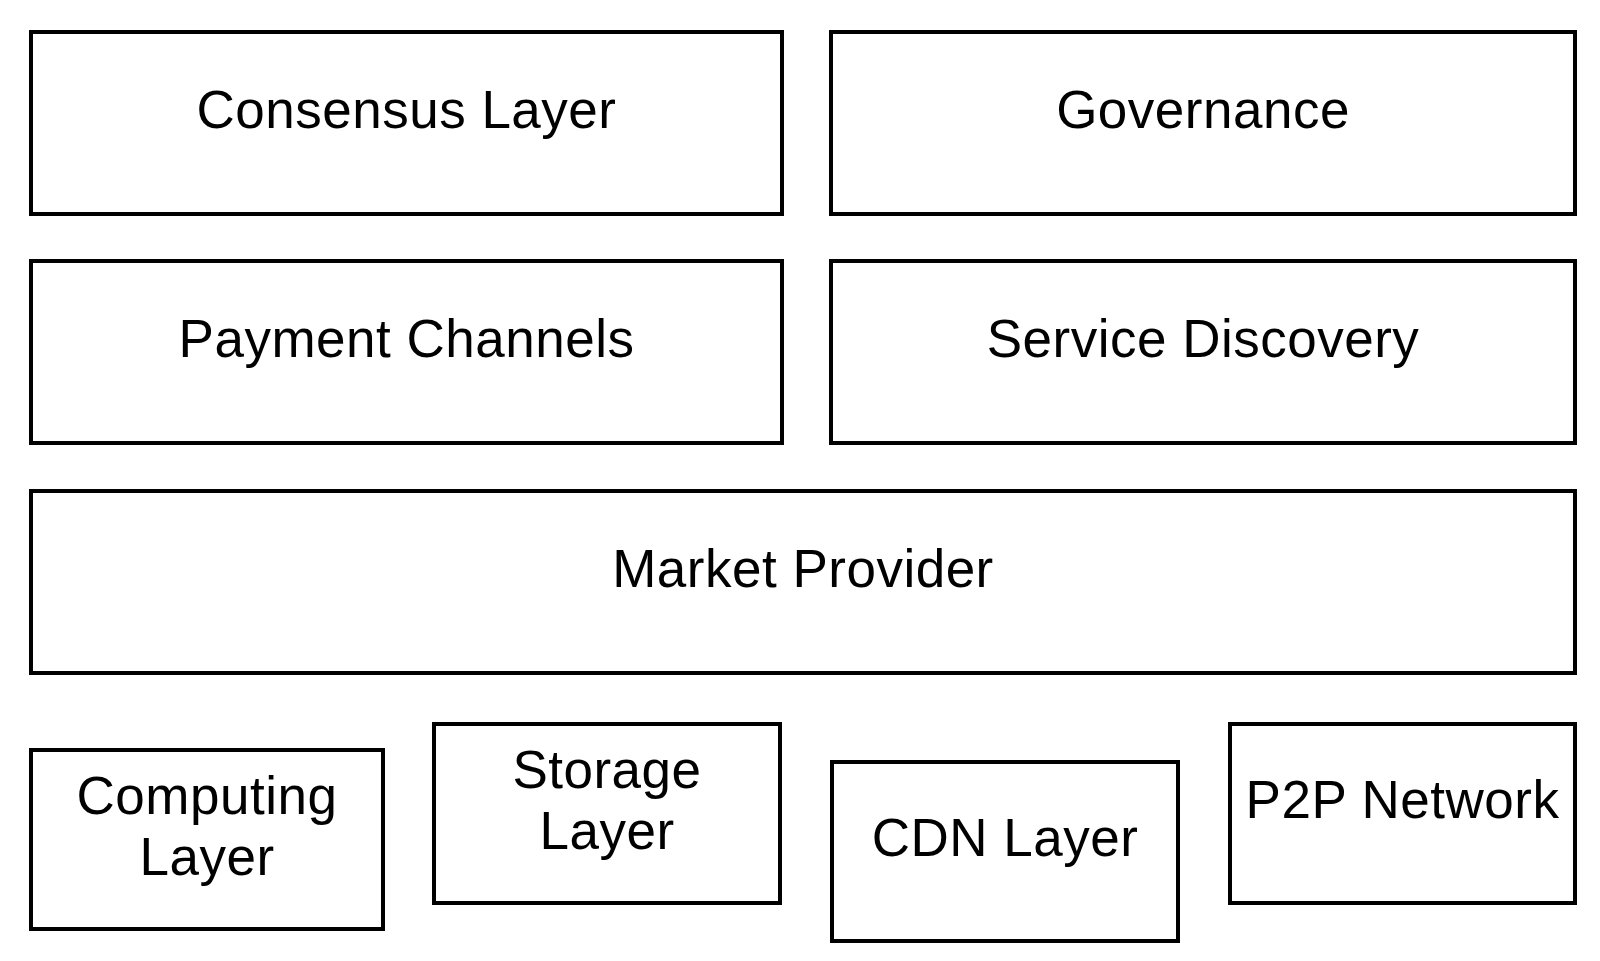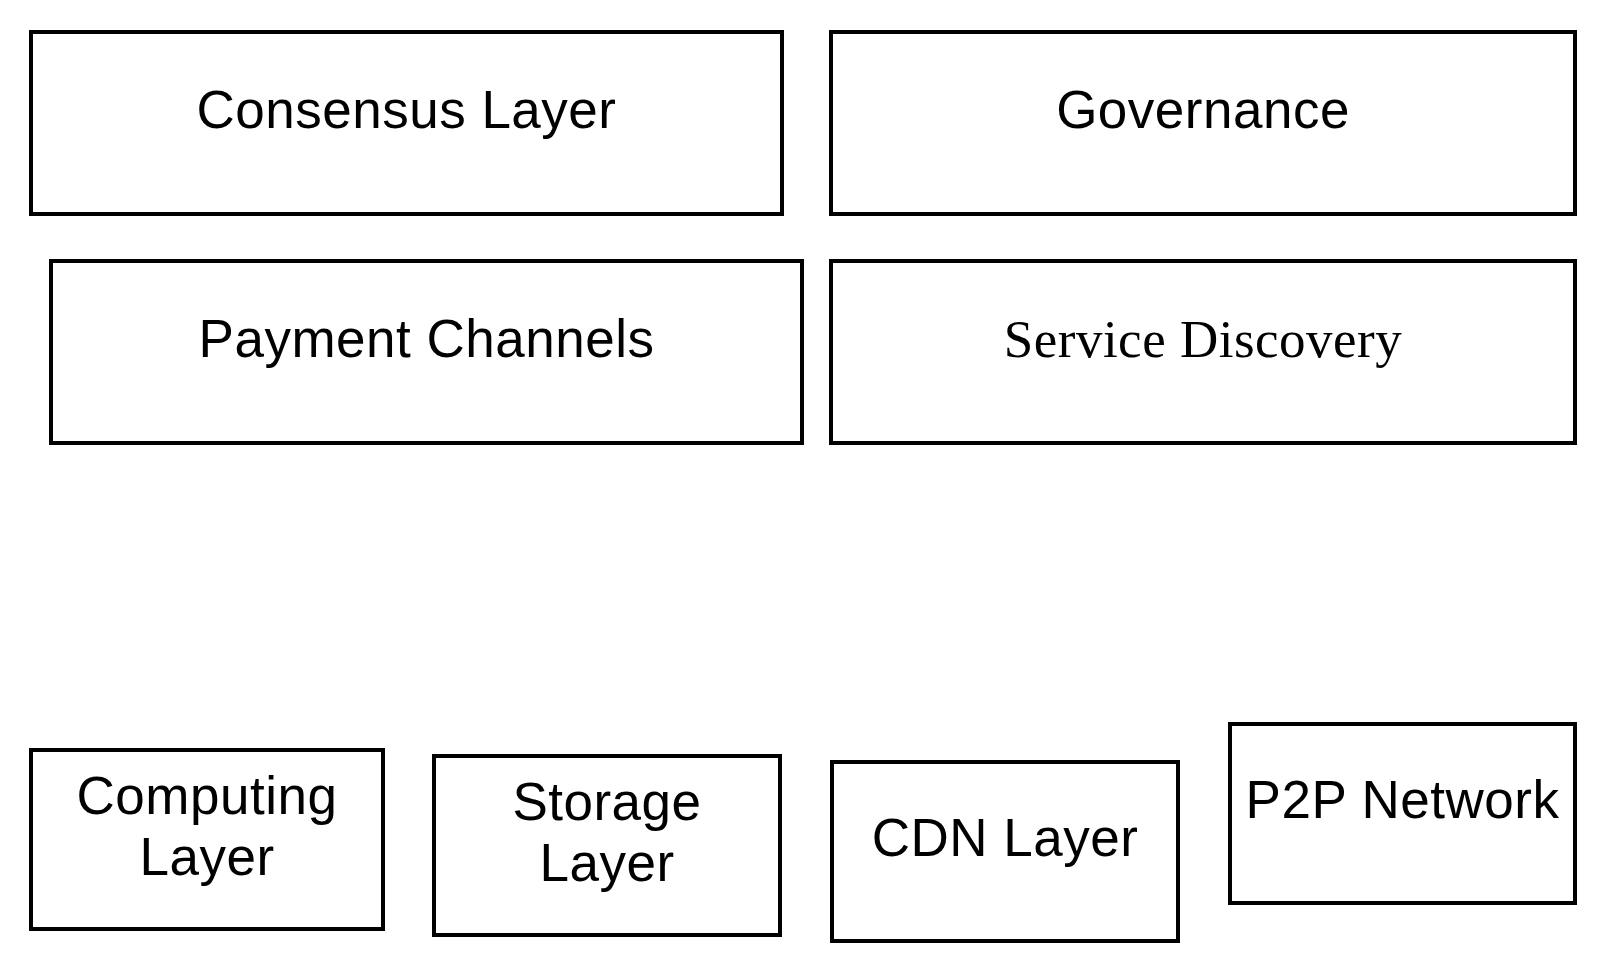--- a/index.html
+++ b/index.html
@@ -30,27 +30,27 @@
     color: #000000;
     text-align: center;
     white-space: pre-line;
     letter-spacing: 0.5px;
     transform: translateY(-13px);
   }
   
   #box-consensus   { left: 29px;   top: 30px;  width: 755px;  height: 186px; }
   #box-governance  { left: 829px;  top: 30px;  width: 748px;  height: 186px; }
   
-  #box-payment     { left: 29px;   top: 259px; width: 755px;  height: 186px; margin-left: 20px; }
-  #box-service     { left: 829px;  top: 259px; width: 748px;  height: 186px; font-family: Liberation Serif, serif; }
+  #box-payment     { left: 29px;   top: 259px; width: 755px;  height: 186px; }
+  #box-service     { left: 829px;  top: 259px; width: 748px;  height: 186px; }
   
   #box-market      { left: 29px;   top: 489px; width: 1548px; height: 186px; }
   
   #box-computing   { left: 29px;   top: 748px; width: 356px;  height: 183px; }
-  #box-storage     { left: 432px;  top: 722px; width: 350px;  height: 183px; margin-top: 32px; }
+  #box-storage     { left: 432px;  top: 722px; width: 350px;  height: 183px; }
   #box-cdn         { left: 830px;  top: 722px; width: 350px;  height: 183px; margin-top: 38px; }
   #box-p2p         { left: 1228px; top: 722px; width: 349px;  height: 183px; align-items: center; }
 </style>
 </head>
 <body>
 
 <div class="canvas">
 
   <div class="dbox" id="box-governance">
     <span class="label">Governance</span>
@@ -61,20 +61,23 @@
   </div>
 
   <div class="dbox" id="box-payment">
     <span class="label">Payment Channels</span>
   </div>
 
   <div class="dbox" id="box-service">
     <span class="label">Service Discovery</span>
   </div>
 
+  <div class="dbox" id="box-market">
+    <span class="label">Market Provider</span>
+  </div>
 
   <div class="dbox" id="box-computing">
     <span class="label">Computing
 Layer</span>
   </div>
 
   <div class="dbox" id="box-storage">
     <span class="label">Storage
 Layer</span>
   </div>

